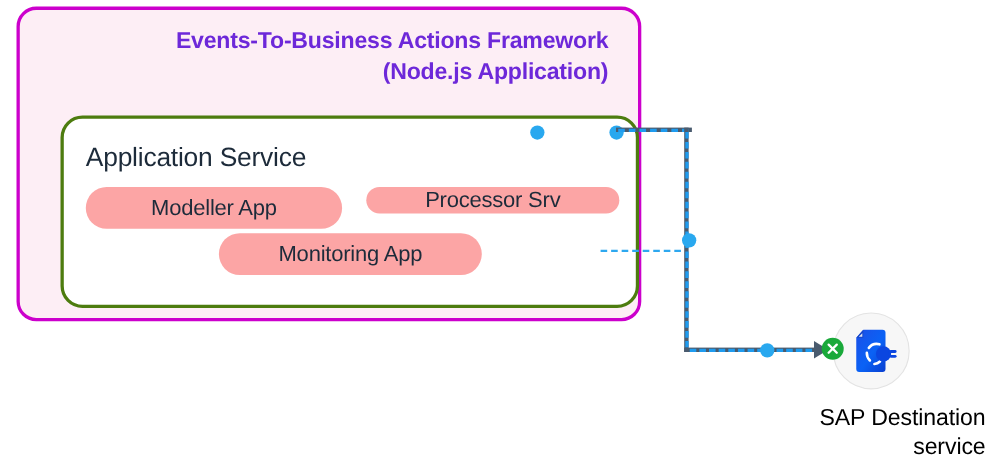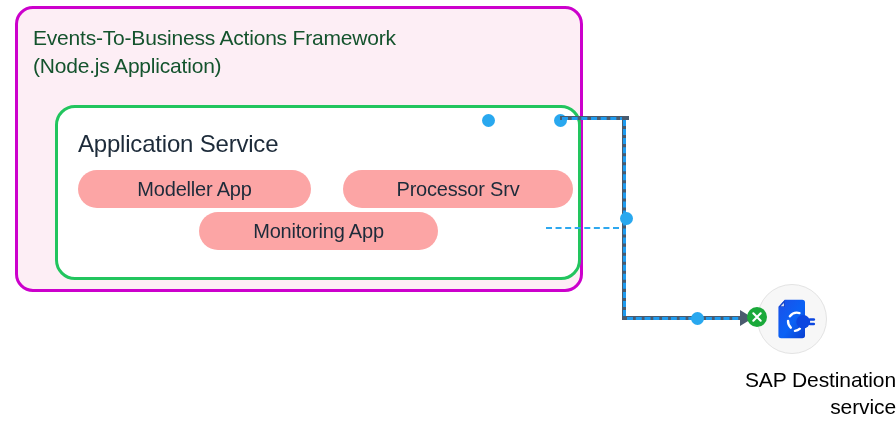--- a/index.html
+++ b/index.html
@@ -27,37 +27,38 @@
     background: #fdeef5;
     border: 3px solid #cc00cc;
     border-radius: 18px;
   }
   #framework-title {
     position: absolute;
     left: 15px;
     top: 15px;
     width: 520px;
     font-size: 21px;
-    font-weight: normal;
+    font-weight: bold;
     line-height: 1.35;
-    color: #14532d;
+    color: #6d28d9;
     letter-spacing: -0.2px;
     white-space: pre-line;
+    text-align: right;
   }
 
   
   #app-service-box {
     position: absolute;
     left: 37px;
     top: 96px;
     width: 526px;
     height: 175px;
     box-sizing: border-box;
     background: #ffffff;
-    border: 3px solid #22c55e;
+    border: 3px solid #4d7c0f;
     border-radius: 20px;
   }
   #app-service-title {
     position: absolute;
     left: 20px;
     top: 22px;
     font-size: 24px;
     color: #1d2b3a;
     letter-spacing: -0.2px;
   }
@@ -69,21 +70,21 @@
     background: #fca5a5;
     border-radius: 19px;
     display: flex;
     align-items: center;
     justify-content: center;
     font-size: 20px;
     color: #1d2b3a;
     letter-spacing: -0.2px;
   }
   #pill-modeller  { left: 20px;  top: 62px;  width: 233px; height: 38px; }
-  #pill-processor { left: 285px; top: 62px;  width: 230px; height: 38px; }
+  #pill-processor { left: 275px; top: 62px;  width: 230px; height: 24px; }
   #pill-monitoring{ left: 141px; top: 104px; width: 239px; height: 38px; }
 
   
   #service-stub {
     position: absolute;
     left: 488px;
     top: 119px;
     width: 73px;
     height: 3px;
     border-top: 2px dashed #2ea8ef;

